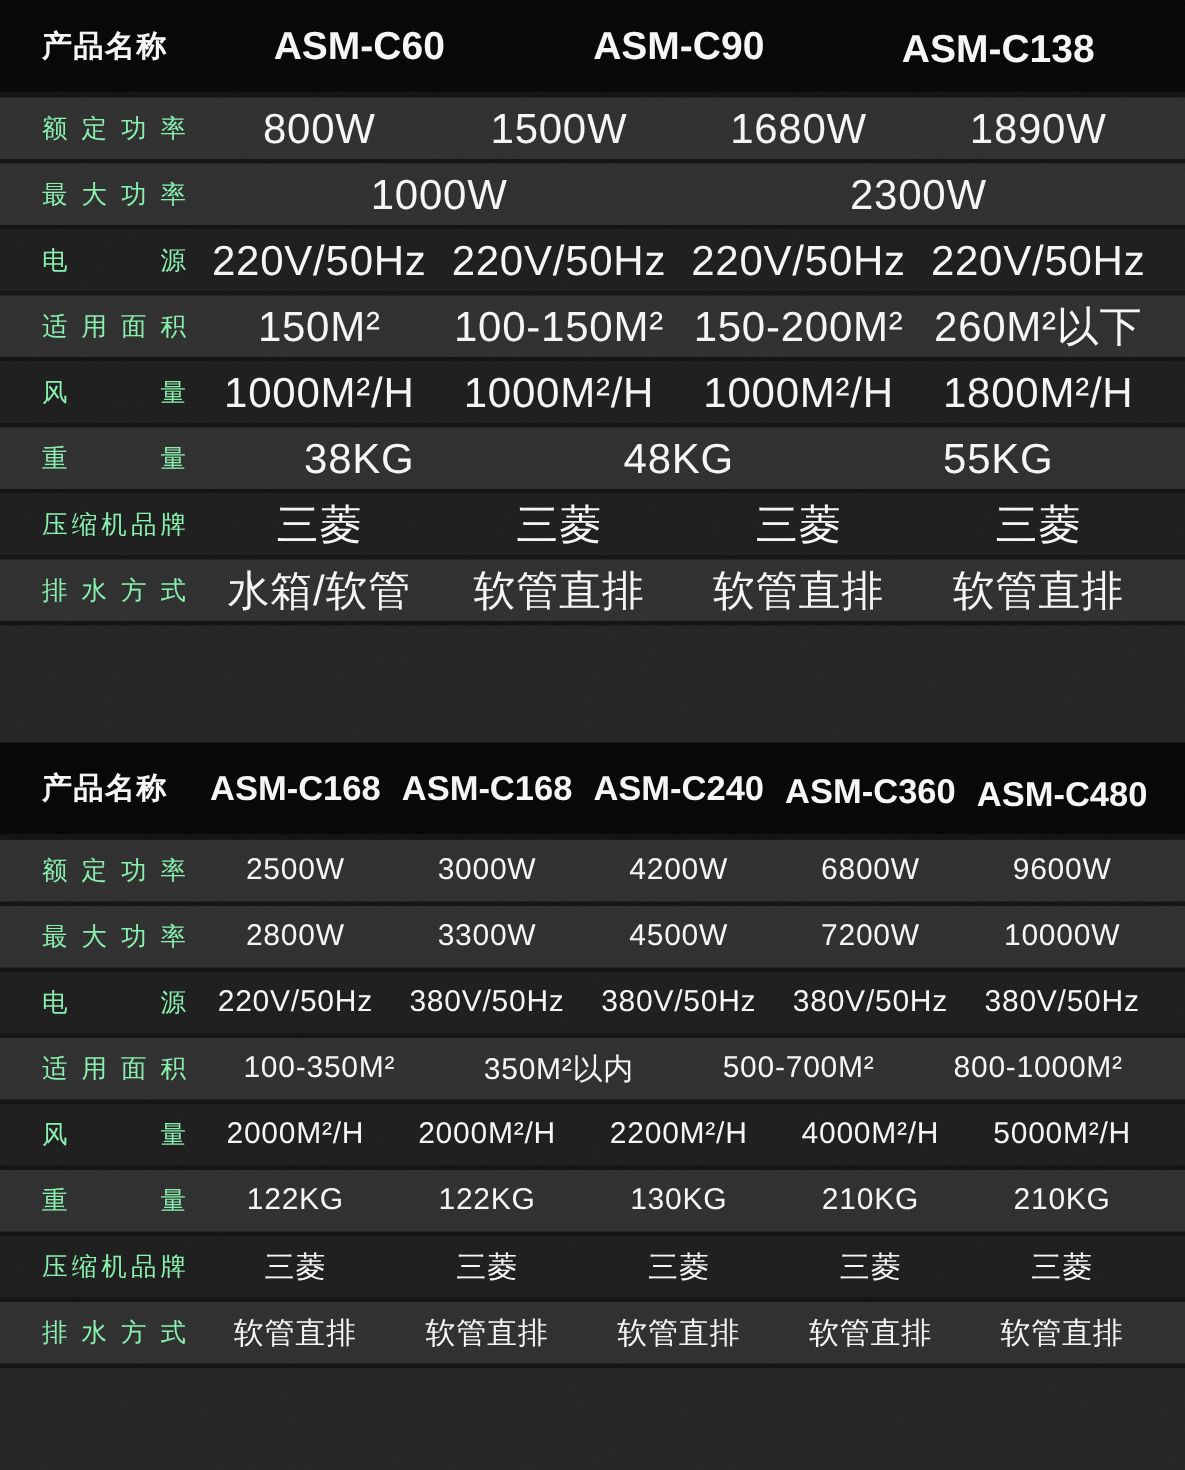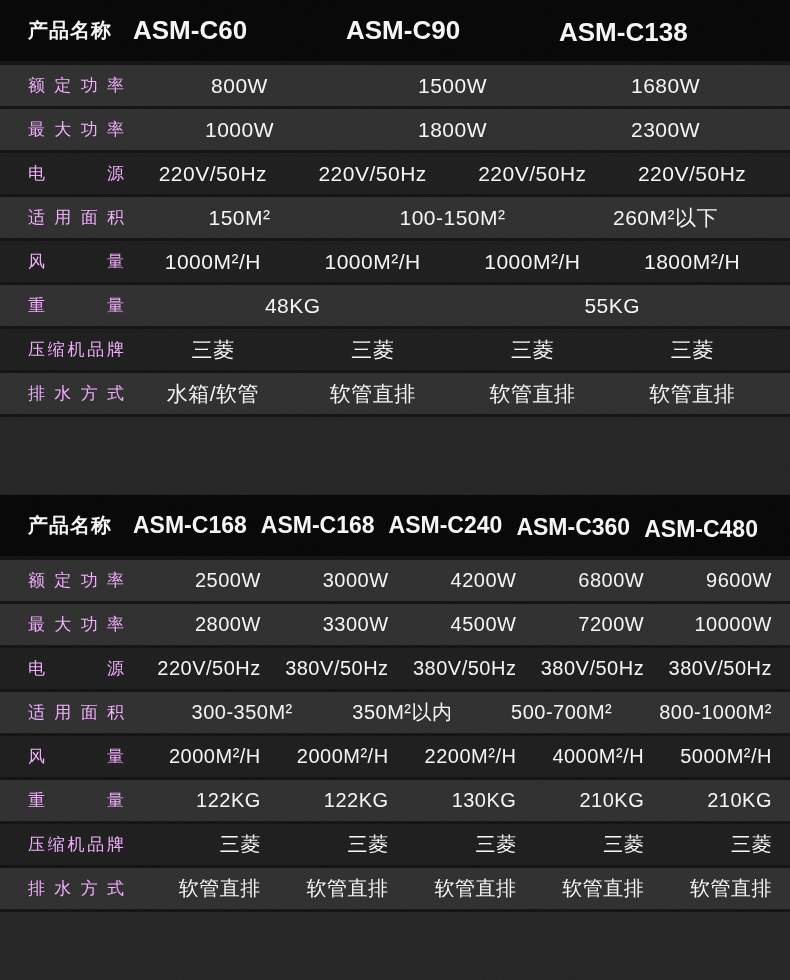--- a/index.html
+++ b/index.html
@@ -36,20 +36,21 @@
     padding-left:28px;
   }
   .thead .label-cell{
     font-weight:bold;
     font-size:20px;
     letter-spacing:1px;
     font-family:Liberation Serif, serif;
   }
   .pcell{
     flex:1;
+    text-align:center;
     font-weight:bold;
     white-space:nowrap;
   }
   .t1 .pcell{font-size:26px;}
   .t2 .pcell{font-size:23px;}
   .t1 .thead .pcell:nth-child(4){padding-top:4px;}
   .t1 .thead .pcell:nth-child(5){padding-top:9px;}
   .t2 .thead .pcell:nth-child(5){padding-top:3px;}
   .t2 .thead .pcell:nth-child(6){padding-top:8px;}
 
@@ -62,33 +63,33 @@
     padding-right:18px;
   }
   .tbody .row:nth-child(3),
   .tbody .row:nth-child(5),
   .tbody .row:nth-child(7){background:var(--row-dark);}
 
   .ltext{
     display:block;
     width:96px;
     font-size:17px;
-    color:#f0abfc;
+    color:#86efac;
     text-align:justify;
     text-align-last:justify;
     white-space:nowrap;
   }
   .vcell{
     flex:1;
     text-align:center;
     letter-spacing:.5px;
     white-space:nowrap;
   }
-  .t1 .vcell{font-size:21px;}
-  .t2 .vcell{font-size:20px;text-align:right;}
+  .t1 .vcell{font-size:28px;}
+  .t2 .vcell{font-size:20px;}
 
   .table-gap{height:78px;}
 </style>
 </head>
 <body>
 
 <div class="content">
 
   <section class="spec-table t1">
     <div class="thead">
@@ -98,59 +99,61 @@
       <div class="pcell">ASM-C138</div>
     </div>
     <div class="tbody">
       <div class="row">
         <div class="label-cell">
             <span class="ltext">额定功率</span>
           </div>
         <div class="vcell">800W</div>
         <div class="vcell">1500W</div>
         <div class="vcell">1680W</div>
+        <div class="vcell">1890W</div>
       </div>
       <div class="row">
         <div class="label-cell">
             <span class="ltext">最大功率</span>
           </div>
         <div class="vcell">1000W</div>
-        <div class="vcell">1800W</div>
         <div class="vcell">2300W</div>
       </div>
       <div class="row">
         <div class="label-cell">
             <span class="ltext">电源</span>
           </div>
         <div class="vcell">220V/50Hz</div>
         <div class="vcell">220V/50Hz</div>
         <div class="vcell">220V/50Hz</div>
         <div class="vcell">220V/50Hz</div>
       </div>
       <div class="row">
         <div class="label-cell">
             <span class="ltext">适用面积</span>
           </div>
         <div class="vcell">150M²</div>
         <div class="vcell">100-150M²</div>
+        <div class="vcell">150-200M²</div>
         <div class="vcell">260M²以下</div>
       </div>
       <div class="row">
         <div class="label-cell">
             <span class="ltext">风量</span>
           </div>
         <div class="vcell">1000M²/H</div>
         <div class="vcell">1000M²/H</div>
         <div class="vcell">1000M²/H</div>
         <div class="vcell">1800M²/H</div>
       </div>
       <div class="row">
         <div class="label-cell">
             <span class="ltext">重量</span>
           </div>
+        <div class="vcell">38KG</div>
         <div class="vcell">48KG</div>
         <div class="vcell">55KG</div>
       </div>
       <div class="row">
         <div class="label-cell">
             <span class="ltext">压缩机品牌</span>
           </div>
         <div class="vcell">三菱</div>
         <div class="vcell">三菱</div>
         <div class="vcell">三菱</div>
@@ -207,21 +210,21 @@
         <div class="vcell">220V/50Hz</div>
         <div class="vcell">380V/50Hz</div>
         <div class="vcell">380V/50Hz</div>
         <div class="vcell">380V/50Hz</div>
         <div class="vcell">380V/50Hz</div>
       </div>
       <div class="row">
         <div class="label-cell">
             <span class="ltext">适用面积</span>
           </div>
-        <div class="vcell">300-350M²</div>
+        <div class="vcell">100-350M²</div>
         <div class="vcell">350M²以内</div>
         <div class="vcell">500-700M²</div>
         <div class="vcell">800-1000M²</div>
       </div>
       <div class="row">
         <div class="label-cell">
             <span class="ltext">风量</span>
           </div>
         <div class="vcell">2000M²/H</div>
         <div class="vcell">2000M²/H</div>

